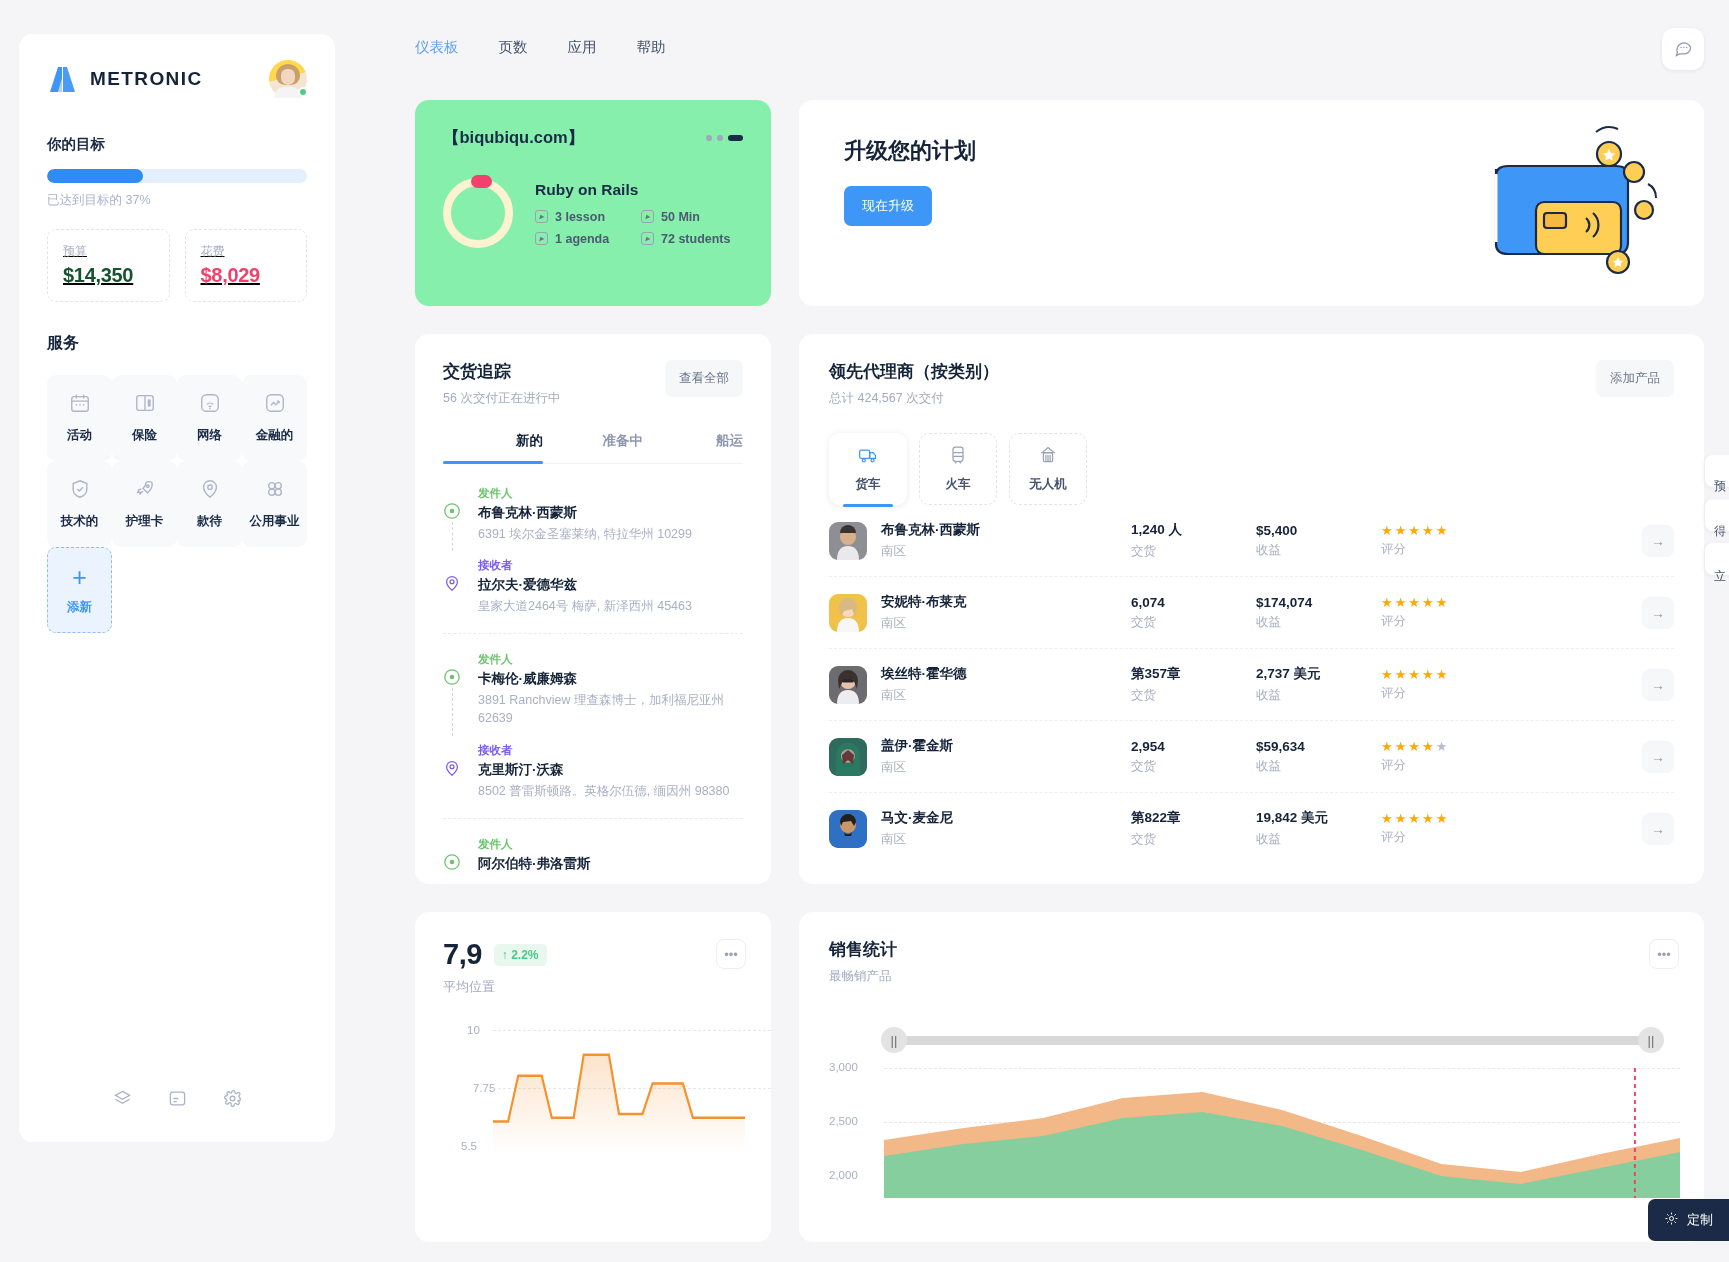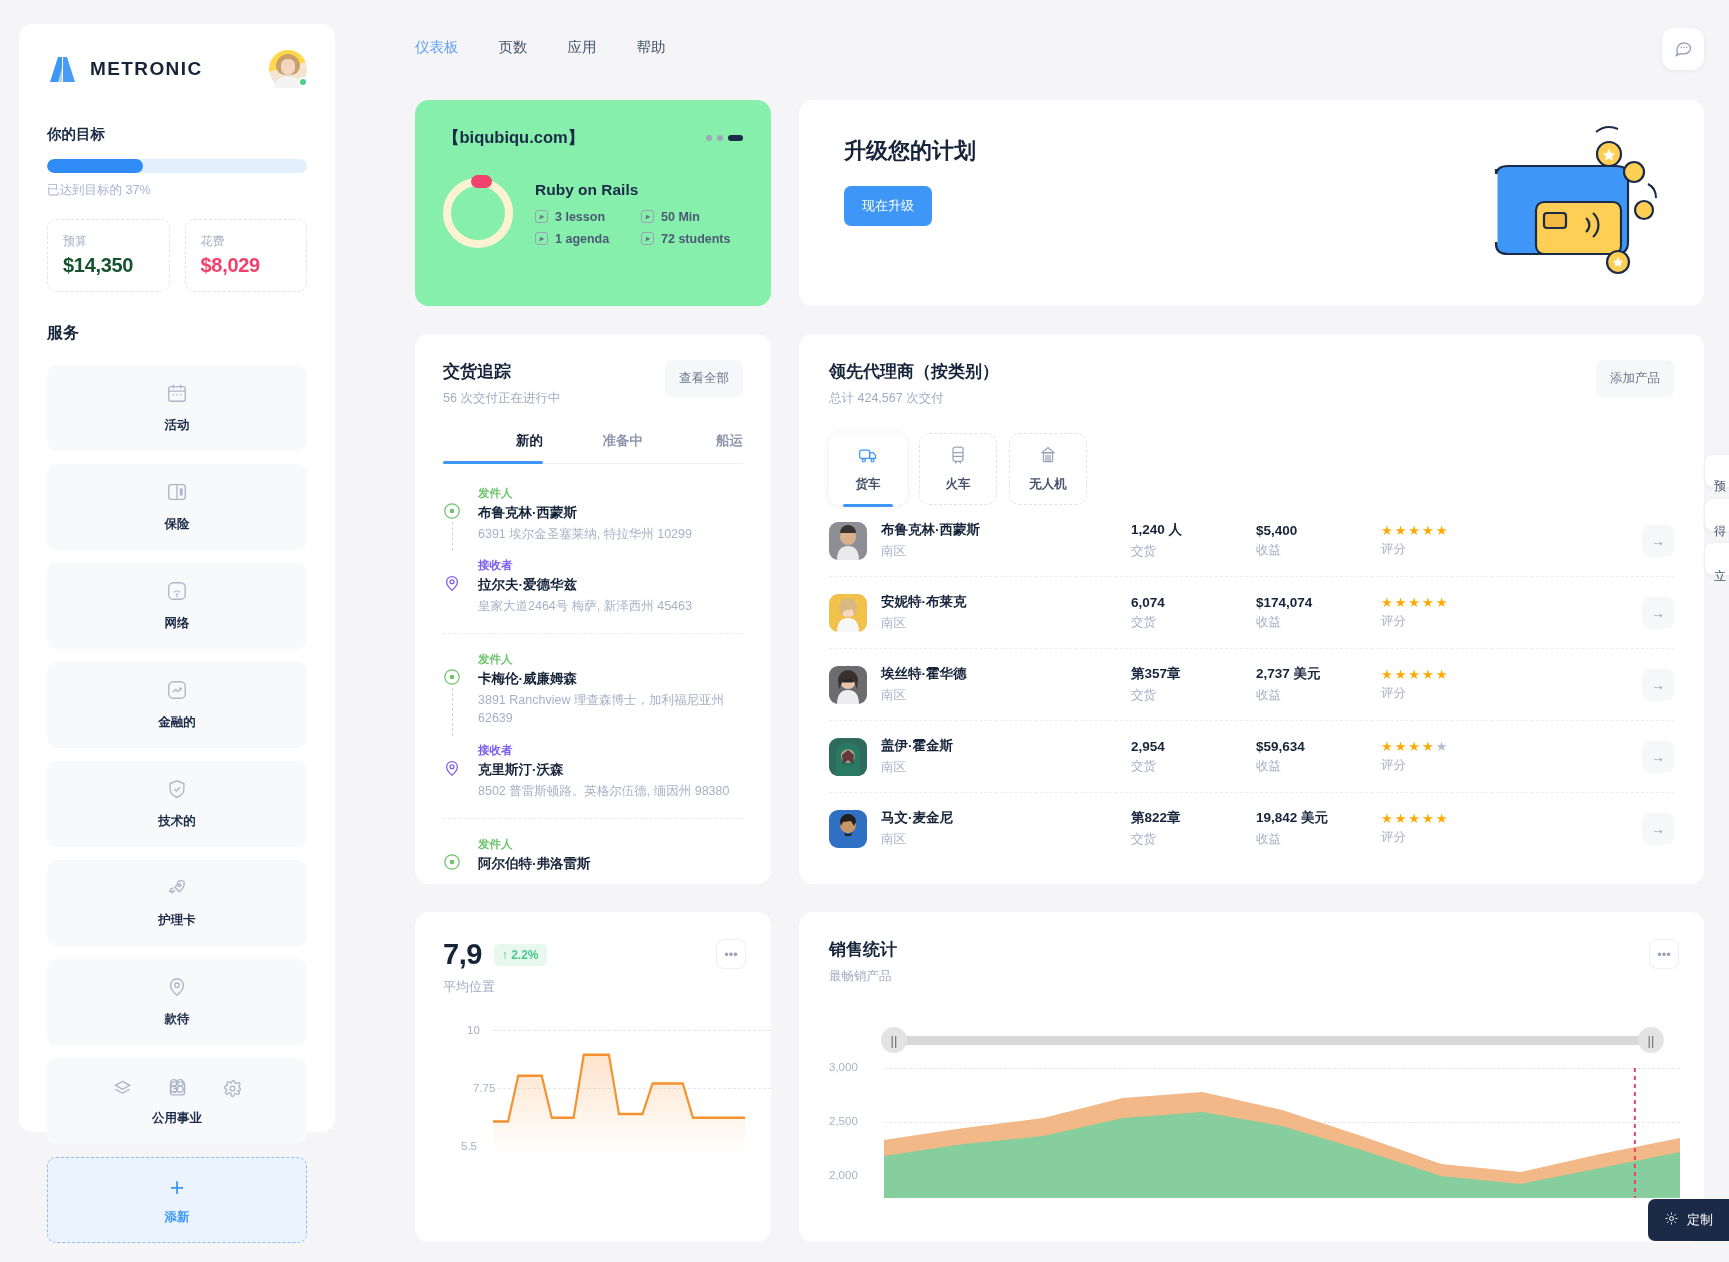--- a/index.html
+++ b/index.html
@@ -6,21 +6,21 @@
   html, body {
     width: 1729px; height: 1262px;
     background: #f5f5f7;
     font-family: "Liberation Sans", sans-serif;
     overflow: hidden;
   }
   .app { position: relative; width: 1729px; height: 1262px; display: flex; }
 
   
   .sidebar {
-    position: absolute; left: 19px; top: 24px;
+    position: absolute; left: 19px; top: 34px;
     width: 316px; height: 1108px;
     background: #ffffff; border-radius: 14px;
     padding: 26px 28px 0 28px;
   }
   .brand-row { display: flex; align-items: center; justify-content: space-between; }
   .brand { display: flex; align-items: center; gap: 13px; }
   .brand-mark { width: 30px; height: 28px; }
   .brand-name {
     font-size: 19px; font-weight: bold; letter-spacing: 1.4px; color: #16243a;
   }
@@ -52,30 +52,30 @@
     margin-top: 15px; height: 14px; border-radius: 7px; background: #e4effd;
     overflow: hidden;
   }
   .progress-fill { height: 100%; width: 37%; border-radius: 7px; background: #2f8bf5; }
   .goal-sub { margin-top: 9px; font-size: 12.5px; color: #a9b3d0; }
 
   .stat-row { display: flex; gap: 15px; margin-top: 20px; }
   .stat-box {
     flex: 1; border: 1px dashed #dfe3ec; border-radius: 9px;
     padding: 13px 0 14px 15px;
+    text-decoration: underline;
   }
   .stat-label { font-size: 12px; color: #a8b0c5; margin-bottom: 4px; }
   .stat-value { font-size: 20px; font-weight: bold; letter-spacing: -0.3px; }
   .val-green { color: #14532d; }
   .val-red { color: #f1416c; }
 
   .svc-title { margin-top: 31px; font-size: 16px; font-weight: bold; color: #16243a; }
   .svc-grid {
-    margin-top: 21px; display: grid; grid-template-columns: repeat(1, 1fr);
-    gap: 13px;
+    margin-top: 21px; display: grid; grid-template-columns: repeat(4, 1fr);
   }
   .svc-tile {
     height: 86px; border-radius: 9px; background: #f8f9fb;
     display: flex; flex-direction: column; align-items: center; justify-content: center;
     gap: 9px; cursor: pointer;
   }
   .svc-tile svg { width: 22px; height: 22px; stroke: #aeb5c9; fill: none; stroke-width: 1.5; }
   .svc-label { font-size: 12.5px; font-weight: bold; color: #1b2b47; }
   .svc-tile.add {
     background: #eaf3fe; border: 1px dashed #8dbdf5;

